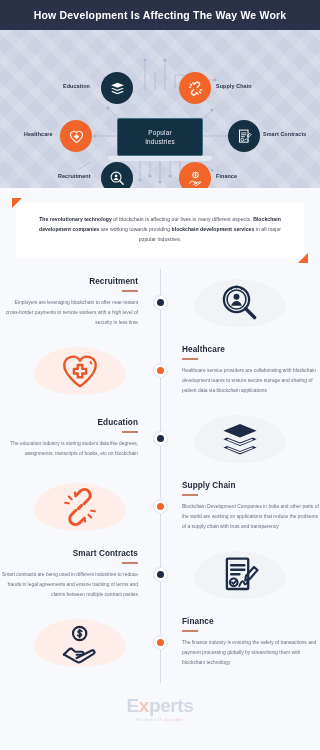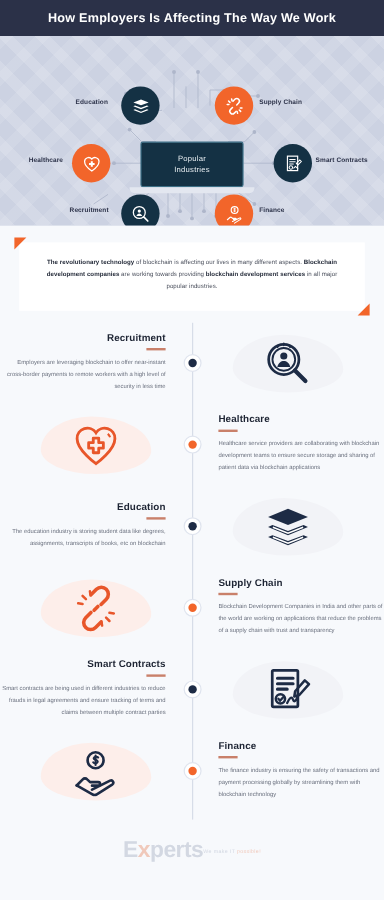--- a/index.html
+++ b/index.html
@@ -185,21 +185,21 @@
     width:92px; height:48px;
     background:#f2f3f7;
     border-radius:46% 54% 50% 50% / 58% 60% 40% 42%;
   }
   .blob.warm { background:#fdeeea; }
   .art-wrap svg { position:relative; display:block; }
 
   
   .footer {
     height:52px;
-    display:flex; 
+    display:flex; flex-direction:column;
     align-items:center; justify-content:center;
     background:#f7f9fc;
   }
   .logo {
     font-size:19px;
     font-weight:bold;
     color:#d3d8e2;
     letter-spacing:-.4px;
     line-height:1;
   }
@@ -209,21 +209,21 @@
     color:#d3d8e2;
     margin-top:2px;
     letter-spacing:.3px;
   }
   .tagline .hl { color:#f0c9bb; }
 </style>
 </head>
 <body>
 
 <div class="header">
-  <div class="header-title">How Employers Is Affecting The Way We Work</div>
+  <div class="header-title">How Development Is Affecting The Way We Work</div>
 </div>
 
 <div class="hero">
   <div class="hero-pattern"></div>
 
   <svg class="circuit" width="320" height="158" viewBox="0 0 320 158">
     <g stroke="#aeb6ca" stroke-width="0.7" fill="none">
       <path d="M145 60 L145 35 M145 35 L145 30"></path>
       <path d="M155 60 L155 42"></path>
       <path d="M165 60 L165 30"></path>

